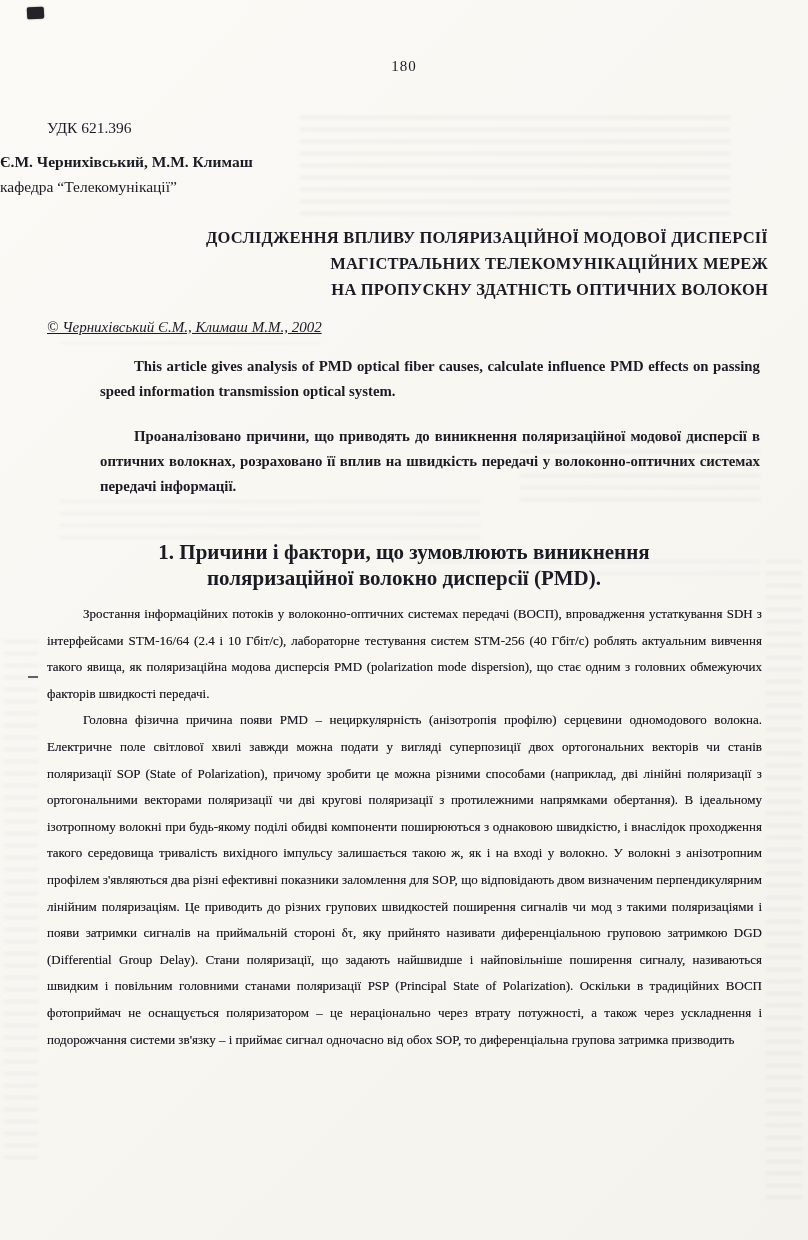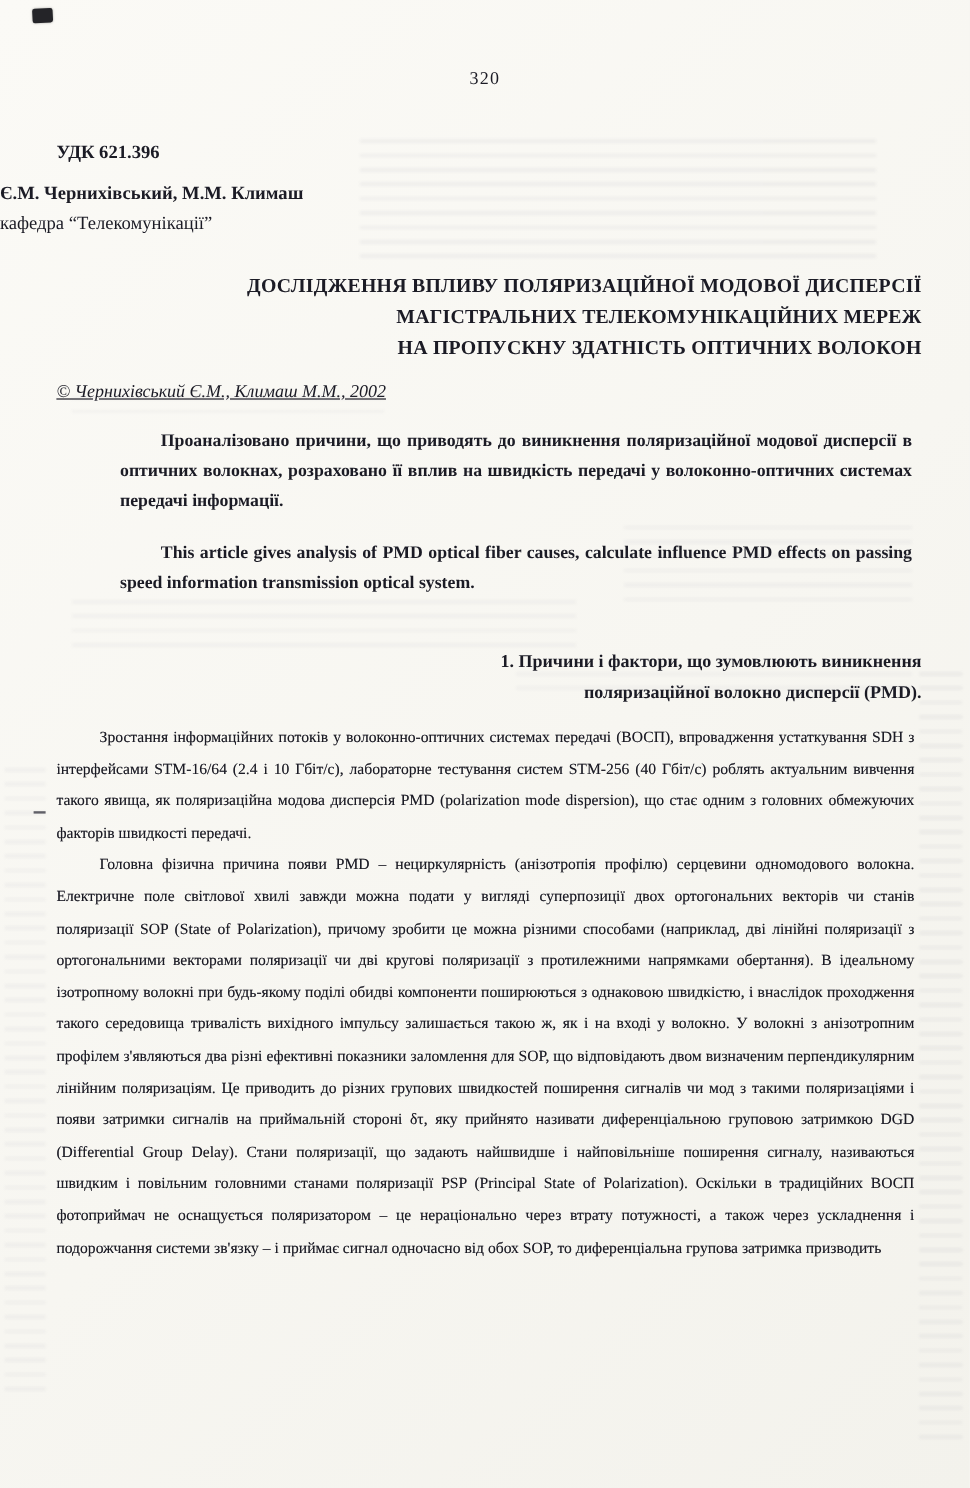--- a/index.html
+++ b/index.html
@@ -36,41 +36,41 @@
   .b3{left:520px;top:438px;width:240px;height:70px;opacity:.6;}
   .b4{left:60px;top:500px;width:420px;height:40px;opacity:.5;}
   .b5{left:766px;top:560px;width:36px;height:640px;opacity:.7;}
   .b6{left:4px;top:640px;width:34px;height:520px;opacity:.6;}
   .b7{left:430px;top:560px;width:330px;height:24px;opacity:.45;}
 
   .page-number{
     margin:58px 0 0 0;text-align:center;font-size:15px;letter-spacing:1px;
   }
   .udc{
-    margin:44px 0 0 47px;font-weight:bold;font-size:15.5px;
+    margin:44px 0 0 47px;font-weight:normal;font-size:15.5px;
   }
   .byline{
     margin:12px 46px 0 0;font-size:15.5px;line-height:25px;
   }
   .byline .authors{font-weight:bold;}
   .title{
     margin:26px 40px 0 40px;text-align:right;font-weight:bold;
     font-size:16.5px;line-height:26px;letter-spacing:.2px;
   }
   .copyright{
     margin:16px 0 0 47px;font-style:italic;font-size:15px;text-decoration:underline;
   }
   .abstract{
     margin:20px 48px 0 100px;font-weight:bold;font-size:14.8px;
     line-height:25px;text-align:justify;text-indent:34px;
   }
   .abstract.en{margin-top:18px;}
   .section-heading{
-    margin:40px 40px 0 40px;text-align:right;font-weight:bold;
-    font-size:15px;line-height:26px;
+    margin:40px 40px 0 40px;text-align:center;font-weight:bold;
+    font-size:21px;line-height:26px;
   }
   .body-text{
     margin:10px 46px 0 47px;
   }
   .body-text p{
     margin:0;font-size:13px;line-height:26.6px;
     text-align:justify;text-indent:36px;
     text-shadow:0 0 .3px rgba(20,20,30,.5);
   }
 </style>
@@ -82,40 +82,40 @@
   <div class="corner-mark"></div>
   <div class="margin-dash"></div>
   <div class="bleed b1"></div>
   <div class="bleed b2"></div>
   <div class="bleed b3"></div>
   <div class="bleed b4"></div>
   <div class="bleed b5"></div>
   <div class="bleed b6"></div>
   <div class="bleed b7"></div>
 
-  <div class="page-number">320</div>
+  <div class="page-number">180</div>
 
   <div class="udc">УДК 621.396</div>
 
   <div class="byline">
     <div class="authors">Є.М. Чернихівський, М.М. Климаш</div>
     <div>кафедра “Телекомунікації”</div>
   </div>
 
   <div class="title">
     <div>ДОСЛІДЖЕННЯ ВПЛИВУ ПОЛЯРИЗАЦІЙНОЇ МОДОВОЇ ДИСПЕРСІЇ</div>
     <div>МАГІСТРАЛЬНИХ ТЕЛЕКОМУНІКАЦІЙНИХ МЕРЕЖ</div>
     <div>НА ПРОПУСКНУ ЗДАТНІСТЬ ОПТИЧНИХ ВОЛОКОН</div>
   </div>
 
   <div class="copyright">© Чернихівський Є.М., Климаш М.М., 2002</div>
 
+  <div class="abstract en">This article gives analysis of PMD optical fiber causes, calculate influence PMD effects on passing speed information transmission optical system.</div>
+
   <div class="abstract ua">Проаналізовано причини, що приводять до виникнення поляризаційної модової дисперсії в оптичних волокнах, розраховано її вплив на швидкість передачі у волоконно-оптичних системах передачі інформації.</div>
-
-  <div class="abstract en">This article gives analysis of PMD optical fiber causes, calculate influence PMD effects on passing speed information transmission optical system.</div>
 
   <div class="section-heading">
     <div>1. Причини і фактори, що зумовлюють виникнення</div>
     <div>поляризаційної волокно дисперсії (PMD).</div>
   </div>
 
   <div class="body-text">
     <p>Зростання інформаційних потоків у волоконно-оптичних системах передачі (ВОСП), впровадження устаткування SDH з інтерфейсами STM-16/64 (2.4 і 10 Гбіт/с), лабораторне тестування систем STM-256 (40 Гбіт/с) роблять актуальним вивчення такого явища, як поляризаційна модова дисперсія PMD (polarization mode dispersion), що стає одним з головних обмежуючих факторів швидкості передачі.</p>
     <p>Головна фізична причина появи PMD – нециркулярність (анізотропія профілю) серцевини одномодового волокна. Електричне поле світлової хвилі завжди можна подати у вигляді суперпозиції двох ортогональних векторів чи станів поляризації SOP (State of Polarization), причому зробити це можна різними способами (наприклад, дві лінійні поляризації з ортогональними векторами поляризації чи дві кругові поляризації з протилежними напрямками обертання). В ідеальному ізотропному волокні при будь-якому поділі обидві компоненти поширюються з однаковою швидкістю, і внаслідок проходження такого середовища тривалість вихідного імпульсу залишається такою ж, як і на вході у волокно. У волокні з анізотропним профілем з'являються два різні ефективні показники заломлення для SOP, що відповідають двом визначеним перпендикулярним лінійним поляризаціям. Це приводить до різних групових швидкостей поширення сигналів чи мод з такими поляризаціями і появи затримки сигналів на приймальній стороні δτ, яку прийнято називати диференціальною груповою затримкою DGD (Differential Group Delay). Стани поляризації, що задають найшвидше і найповільніше поширення сигналу, називаються швидким і повільним головними станами поляризації PSP (Principal State of Polarization). Оскільки в традиційних ВОСП фотоприймач не оснащується поляризатором – це нераціонально через втрату потужності, а також через ускладнення і подорожчання системи зв'язку – і приймає сигнал одночасно від обох SOP, то диференціальна групова затримка призводить</p>
   </div>

